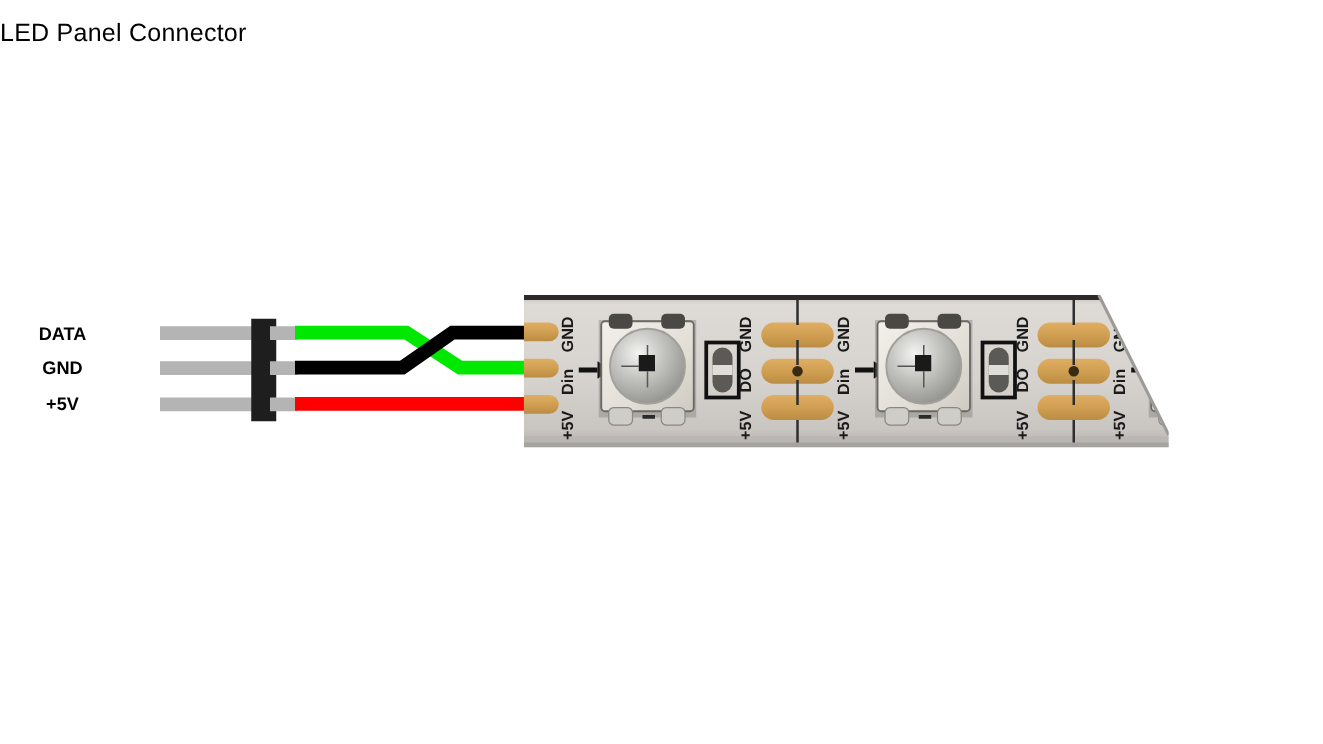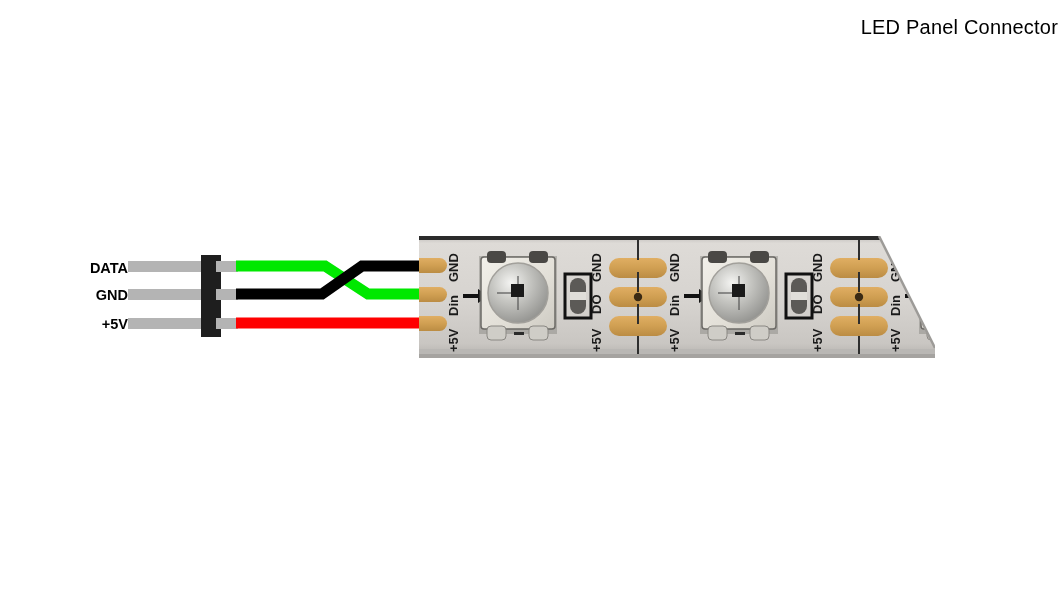--- a/index.html
+++ b/index.html
@@ -20,37 +20,36 @@
     left: 0; top: 0;
     width: 1058px;
     height: 595px;
   }
 
   .title {
     position: absolute;
     left: 0;
     top: 16px;
     width: 1058px;
-    text-align: right;
+    text-align: left;
     font-family: "Liberation Sans", sans-serif;
     font-size: 20px;
     color: #000000;
     letter-spacing: 0.2px;
   }
 
   .pin-label {
     position: absolute;
     font-family: "Liberation Sans", sans-serif;
     font-size: 14.5px;
     font-weight: bold;
     color: #000000;
-    text-align: right;
+    text-align: center;
     width: 100px;
     left: 0px;
-    padding-left: 28px;
   }
   .pin-label.l0 { top: 260px; }
   .pin-label.l1 { top: 287px; }
   .pin-label.l2 { top: 316px; }
 
   .stub {
     position: absolute;
     left: 128px;
     width: 74px;
     height: 11px;

